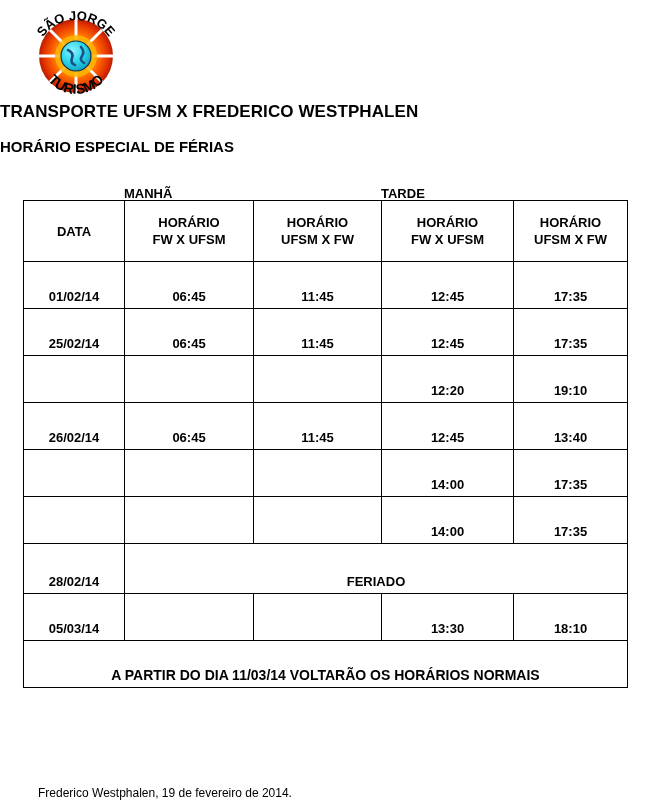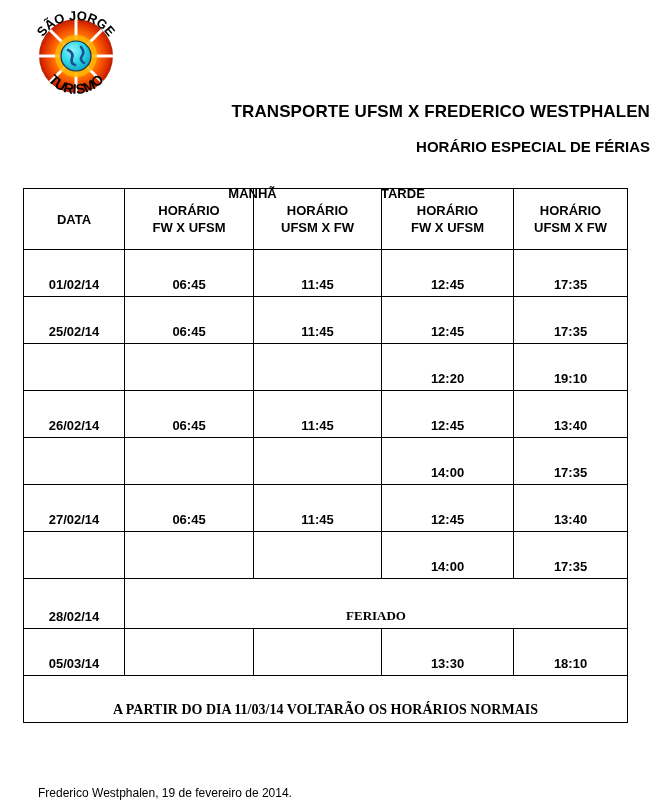--- a/index.html
+++ b/index.html
@@ -25,21 +25,21 @@
     height: 88px;
   }
   .logo-svg { display: block; }
 
   
   .title-block {
     position: absolute;
     left: 0;
     top: 102px;
     width: 650px;
-    text-align: right;
+    text-align: left;
   }
   .title-main {
     font-size: 17px;
     font-weight: bold;
     letter-spacing: 0.1px;
     line-height: 20px;
   }
   .title-sub {
     font-size: 15px;
     font-weight: bold;
@@ -50,33 +50,33 @@
   
   .section-row {
     position: absolute;
     left: 23px;
     top: 184px;
     width: 604px;
     height: 20px;
     display: flex;
   }
   .sec-spacer { width: 101px; flex: 0 0 101px; }
-  .sec-manha  { width: 257px; flex: 0 0 257px; text-align: center; }
+  .sec-manha  { width: 257px; flex: 0 0 257px; text-align: left; }
   .sec-tarde  { width: 246px; flex: 0 0 246px; }
   .sec-label {
     font-size: 13px;
     font-weight: bold;
     line-height: 20px;
   }
 
   
   .sched-table {
     position: absolute;
     left: 23px;
-    top: 188px;
+    top: 200px;
     width: 604px;
     border-collapse: collapse;
     table-layout: fixed;
   }
   .sched-table td {
     border: 1px solid #000000;
     font-size: 13px;
     font-weight: bold;
     text-align: center;
     vertical-align: bottom;
@@ -92,21 +92,21 @@
     height: 60px;
     vertical-align: middle !important;
     padding: 0 !important;
     line-height: 17px;
   }
   .head-cell .l1, .head-cell .l2 { display: block; }
 
   .body-row td { height: 42px; }
   .body-row-tall td { height: 45px; }
 
-  .merged-cell { text-align: center; font-family: Liberation Serif, serif; }
+  .merged-cell { text-align: center; }
 
   .footer-row td {
     height: 42px;
     border-left: 1px solid #000 !important;
     border-right: 1px solid #000 !important;
     border-top: 1px solid #000 !important;
     border-bottom: 1px solid #000 !important;
     font-size: 14px;
   }
 
@@ -244,27 +244,20 @@
         <td>13:40</td>
       </tr>
       <tr class="body-row">
         <td></td>
         <td></td>
         <td></td>
         <td>14:00</td>
         <td>17:35</td>
       </tr>
       <tr class="body-row">
-        <td>27/02/14</td>
-        <td>06:45</td>
-        <td>11:45</td>
-        <td>12:45</td>
-        <td>13:40</td>
-      </tr>
-      <tr class="body-row">
         <td></td>
         <td></td>
         <td></td>
         <td>14:00</td>
         <td>17:35</td>
       </tr>
       <tr class="body-row-tall">
         <td>28/02/14</td>
         <td class="merged-cell" colspan="4">FERIADO</td>
       </tr>

